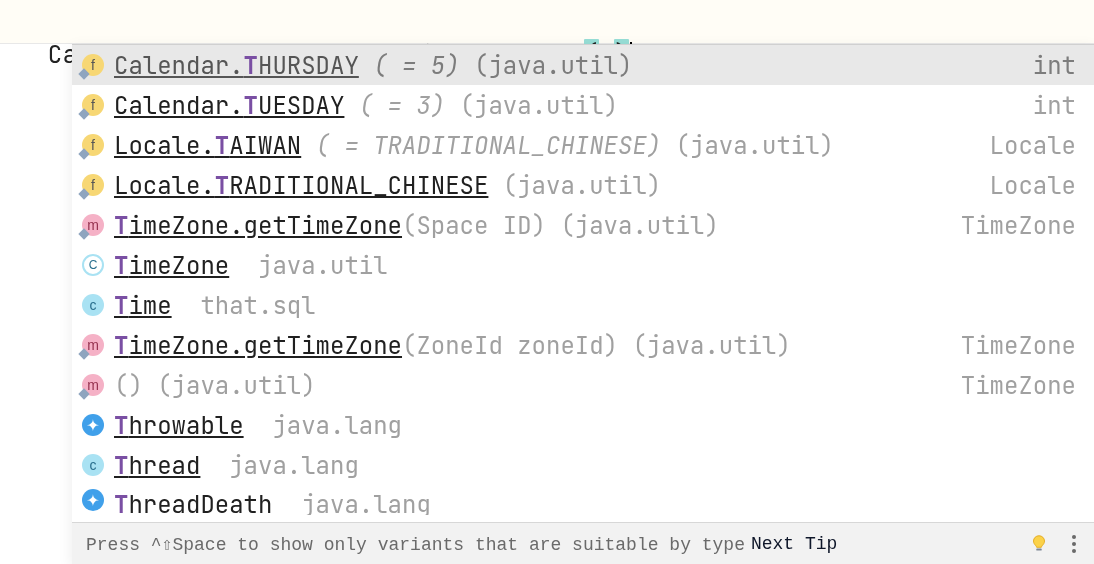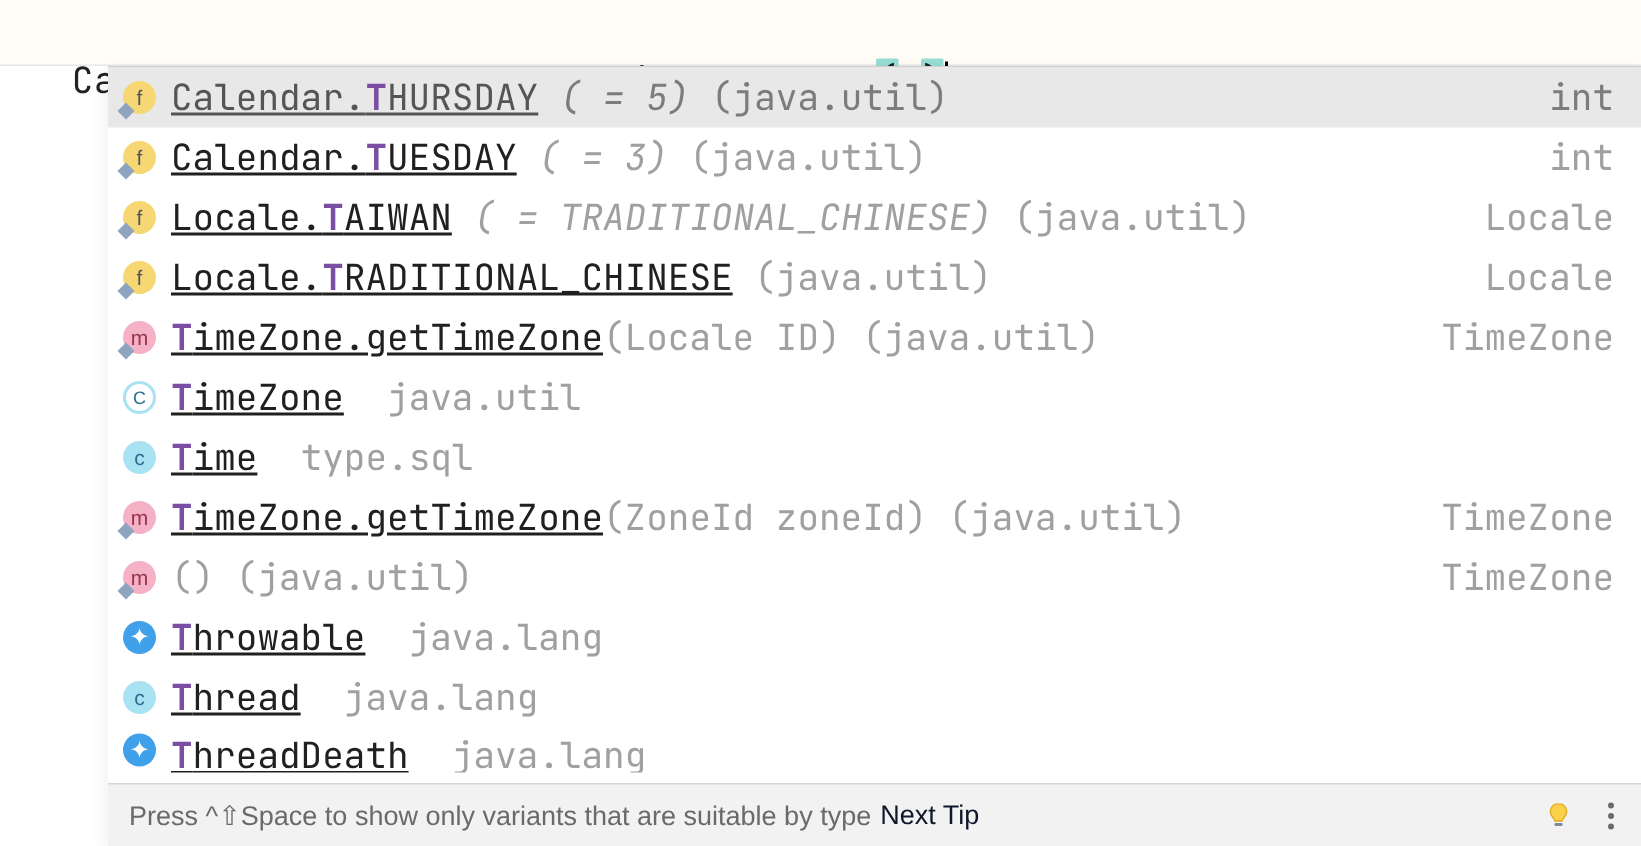--- a/index.html
+++ b/index.html
@@ -93,21 +93,21 @@
   .spacer { flex:1 1 auto; }
   .ret { color:#a0a0a0; text-align:right; white-space:nowrap; }
   .row.selected .detail, .row.selected .pkg, .row.selected .ret { color:#7c7c7c; }
   .footer {
     flex: 0 0 42px;
     background: #f2f2f2;
     border-top: 1px solid #d7d7d7;
     display: flex;
     align-items: center;
     padding: 0 14px;
-    font-family: Liberation Sans, sans-serif;
+    font-family: Liberation Mono, monospace;
     font-size: 18px;
     color: #6a6a6a;
   }
   .footer .link { color: #0f172a; margin-left: 6px; cursor: pointer; }
   .footer .gap { flex:1; }
   .bulb {
     width:22px; height:22px; position: relative; margin-right: 18px;
   }
   .bulb svg { display:block; }
   .more {
@@ -123,23 +123,23 @@
 <div class="editor-line">
   <span class="txt">Calendar</span> <span class="var">now</span> <span class="txt">=</span> <span class="kw">new</span> <span class="txt">GregorianCalendar</span><span class="bracket-hl">(</span><span class="txt">T</span><span class="bracket-hl">)</span><span class="caret"></span><span class="err-squiggle">～</span>
 </div>
 
 <div class="popup">
   <div class="list" id="list">
       <div class="row selected"><span class="icon f">f<span class="corner"></span></span><span class="label">Calendar.<span class="hl">T</span>HURSDAY</span><span class="detail"> ( = 5)</span><span class="pkg"> (java.util)</span><span class="spacer"></span><span class="ret">int</span></div>
       <div class="row"><span class="icon f">f<span class="corner"></span></span><span class="label">Calendar.<span class="hl">T</span>UESDAY</span><span class="detail"> ( = 3)</span><span class="pkg"> (java.util)</span><span class="spacer"></span><span class="ret">int</span></div>
       <div class="row"><span class="icon f">f<span class="corner"></span></span><span class="label">Locale.<span class="hl">T</span>AIWAN</span><span class="detail"> ( = TRADITIONAL_CHINESE)</span><span class="pkg"> (java.util)</span><span class="spacer"></span><span class="ret">Locale</span></div>
       <div class="row"><span class="icon f">f<span class="corner"></span></span><span class="label">Locale.<span class="hl">T</span>RADITIONAL_CHINESE</span><span class="pkg"> (java.util)</span><span class="spacer"></span><span class="ret">Locale</span></div>
-      <div class="row"><span class="icon m">m<span class="corner"></span></span><span class="label"><span class="hl">T</span>imeZone.getTimeZone</span><span class="pkg">(Locale ID)</span><span class="pkg"> (java.util)</span><span class="spacer"></span><span class="ret">TimeZone</span></div>
+      <div class="row"><span class="icon m">m<span class="corner"></span></span><span class="label"><span class="hl">T</span>imeZone.getTimeZone</span><span class="pkg">(Space ID)</span><span class="pkg"> (java.util)</span><span class="spacer"></span><span class="ret">TimeZone</span></div>
       <div class="row"><span class="icon open">C</span><span class="label"><span class="hl">T</span>imeZone</span><span>  </span><span class="pkg">java.util</span><span class="spacer"></span></div>
-      <div class="row"><span class="icon c">c</span><span class="label"><span class="hl">T</span>ime</span><span>  </span><span class="pkg">type.sql</span><span class="spacer"></span></div>
+      <div class="row"><span class="icon c">c</span><span class="label"><span class="hl">T</span>ime</span><span>  </span><span class="pkg">that.sql</span><span class="spacer"></span></div>
       <div class="row"><span class="icon m">m<span class="corner"></span></span><span class="label"><span class="hl">T</span>imeZone.getTimeZone</span><span class="pkg">(ZoneId zoneId)</span><span class="pkg"> (java.util)</span><span class="spacer"></span><span class="ret">TimeZone</span></div>
       <div class="row"><span class="icon m">m<span class="corner"></span></span><span class="pkg">()</span><span class="pkg"> (java.util)</span><span class="spacer"></span><span class="ret">TimeZone</span></div>
       <div class="row"><span class="icon bolt">✦</span><span class="label"><span class="hl">T</span>hrowable</span><span>  </span><span class="pkg">java.lang</span><span class="spacer"></span></div>
       <div class="row"><span class="icon c">c</span><span class="label"><span class="hl">T</span>hread</span><span>  </span><span class="pkg">java.lang</span><span class="spacer"></span></div>
       <div class="row cut"><span class="icon bolt">✦</span><span class="label"><span class="hl">T</span>hreadDeath</span><span>  </span><span class="pkg">java.lang</span><span class="spacer"></span></div>
     </div>
   <div class="footer">
     <span>Press ^⇧Space to show only variants that are suitable by type</span>
     <span class="link">Next Tip</span>
     <span class="gap"></span>

